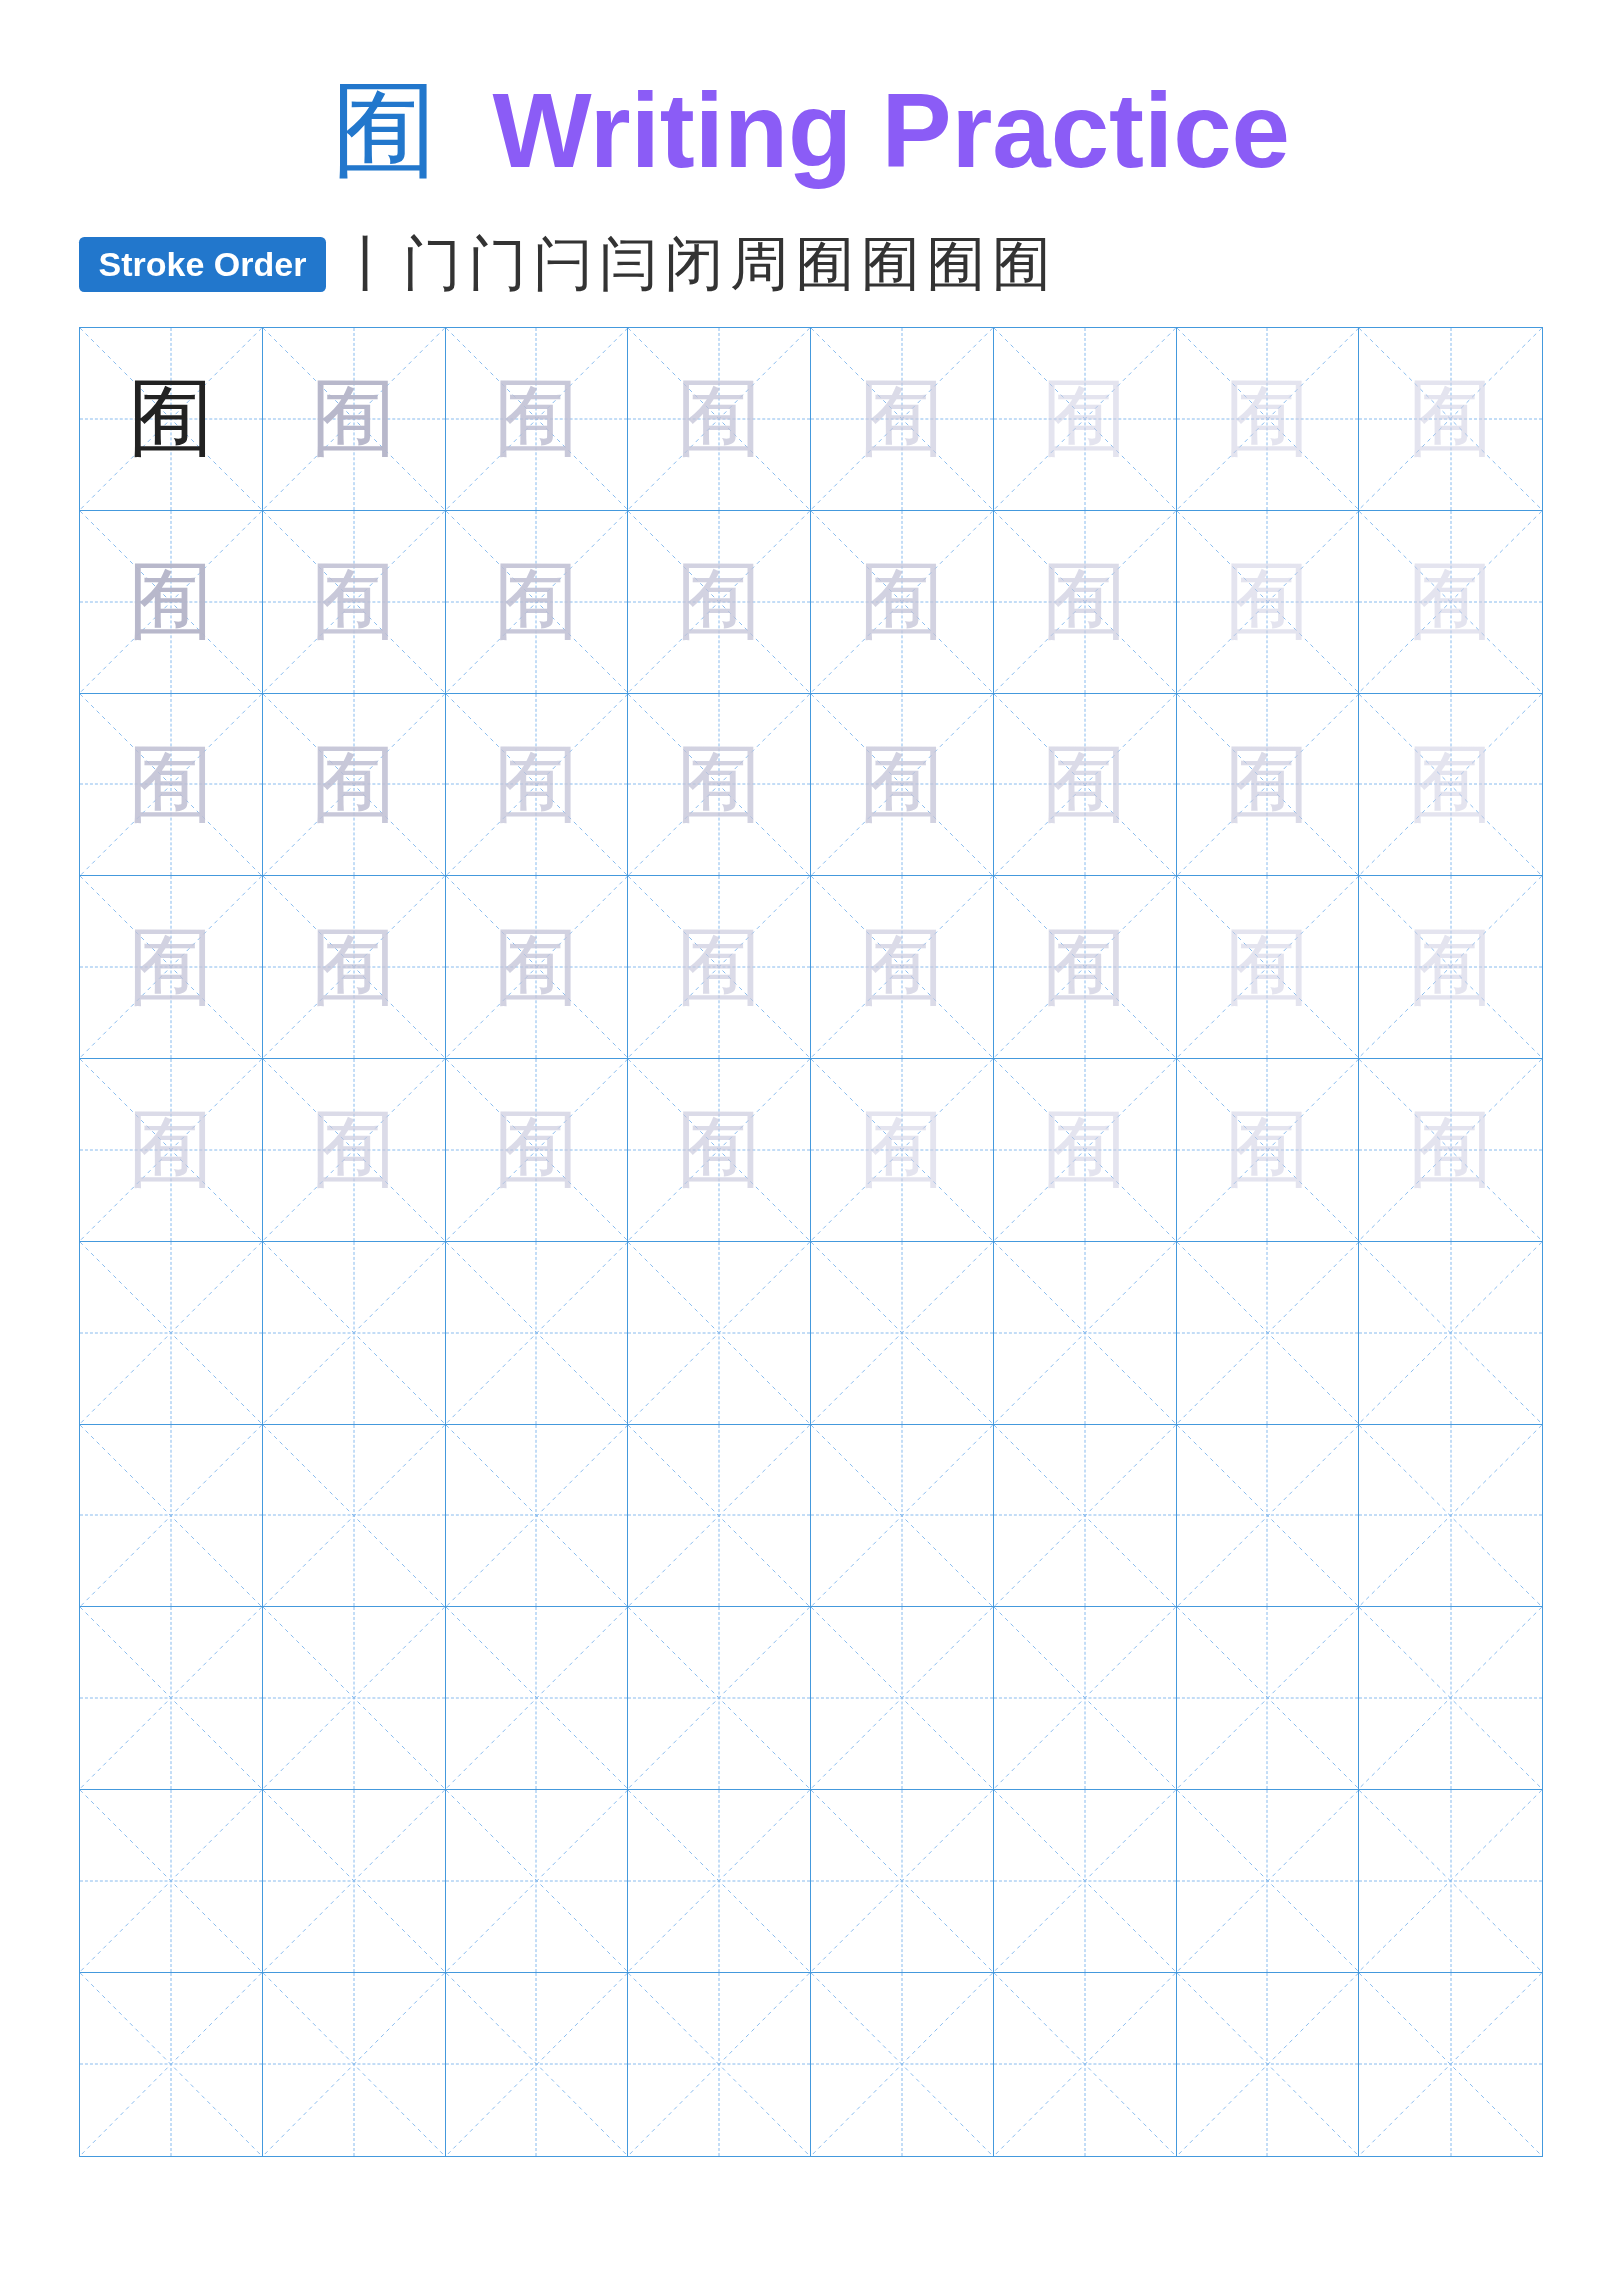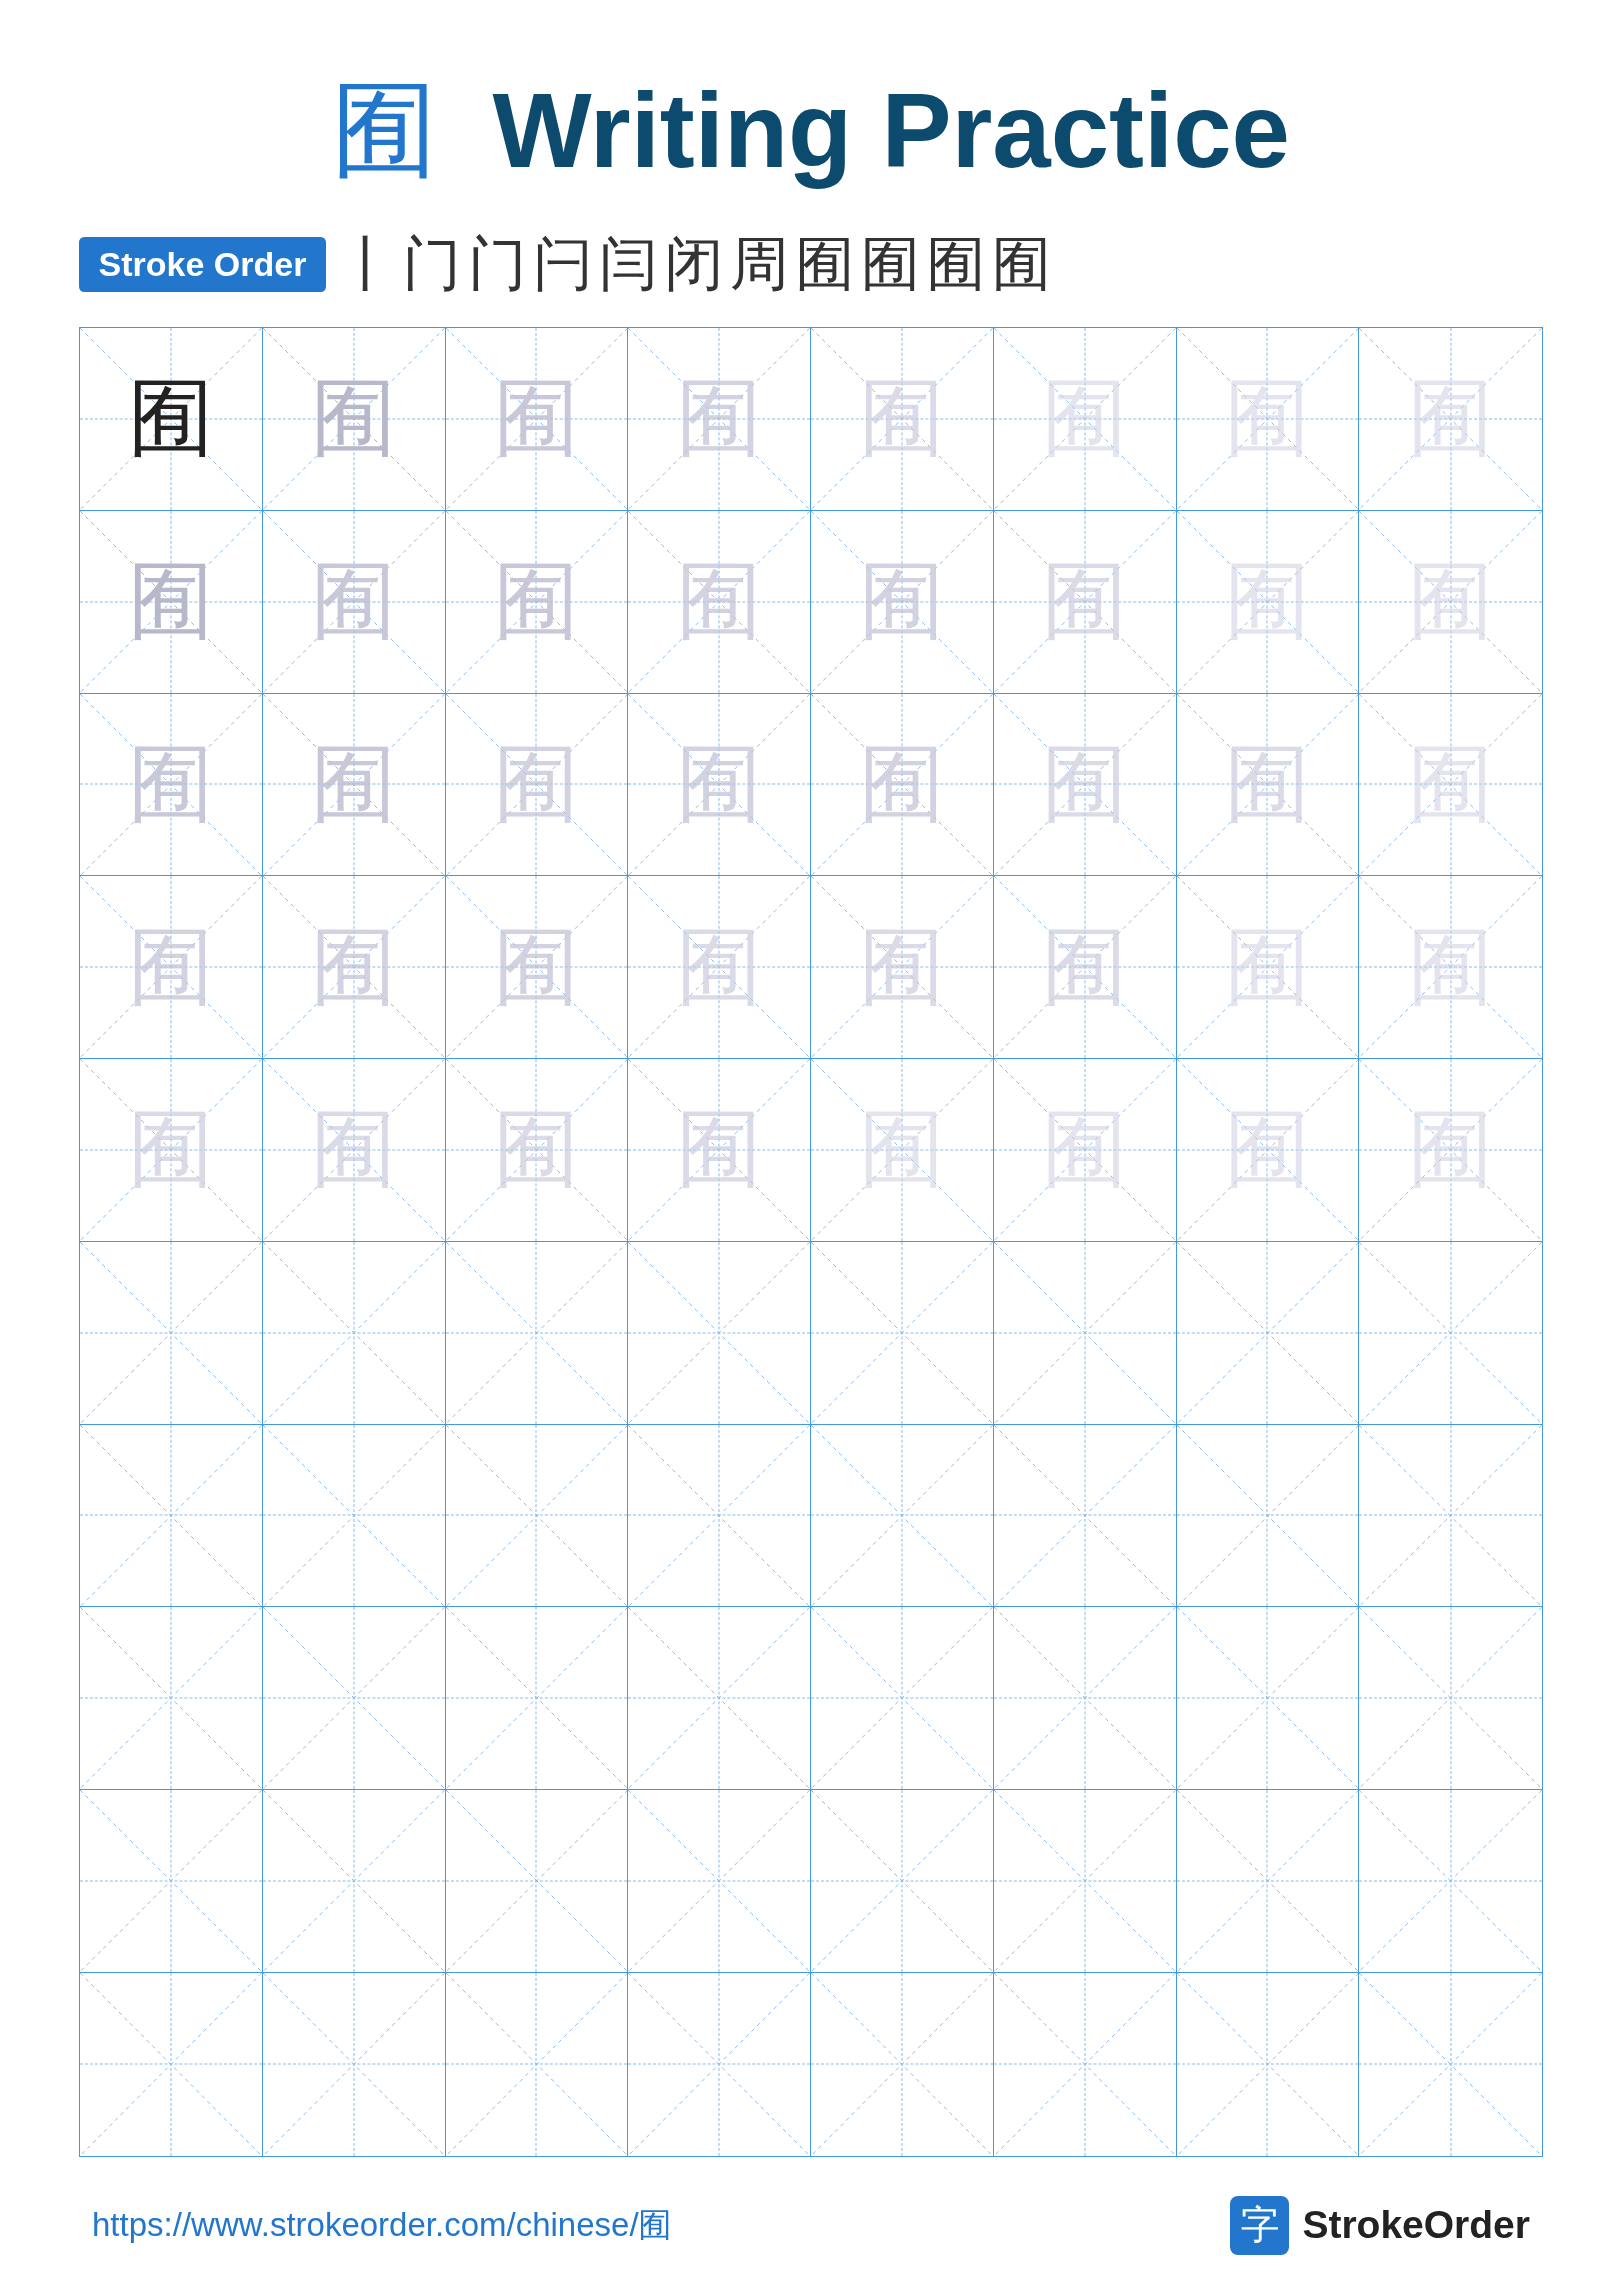--- a/index.html
+++ b/index.html
@@ -30,21 +30,21 @@
     }
     .title-char {
       font-size: 105px;
       color: #2277cc;
       font-family: serif;
       line-height: 1;
     }
     .title-text {
       font-size: 105px;
       font-weight: bold;
-      color: #0c4a6e;
+      color: #8b5cf6;
       line-height: 1;
       margin-left: 36px;
     }
 
     
     .stroke-order-row {
       display: flex;
       align-items: center;
       gap: 11px;
       width: 100%;
@@ -768,24 +768,15 @@
       <div class="grid-cell cell-empty">
           <div class="cell-diag"><svg viewBox="0 0 279.375 279.375" width="183" height="183">
               <line x1="0" y1="0" x2="100%" y2="100%" stroke="#88bbee" stroke-width="1.5" stroke-dasharray="6,6"></line>
               <line x1="100%" y1="0" x2="0" y2="100%" stroke="#88bbee" stroke-width="1.5" stroke-dasharray="6,6"></line>
             </svg></div>
         </div>
     </div>
 
   </div>
 
-  <div class="footer">
-    <span class="footer-url">https://www.strokeorder.com/chinese/囿</span>
-    <div class="footer-brand">
-      <div class="footer-logo">
-        <span class="footer-logo-char">字</span>
-      </div>
-      <span class="footer-brand-name">StrokeOrder</span>
-    </div>
-  </div>
 
 </div>
 
 
 </body></html>

